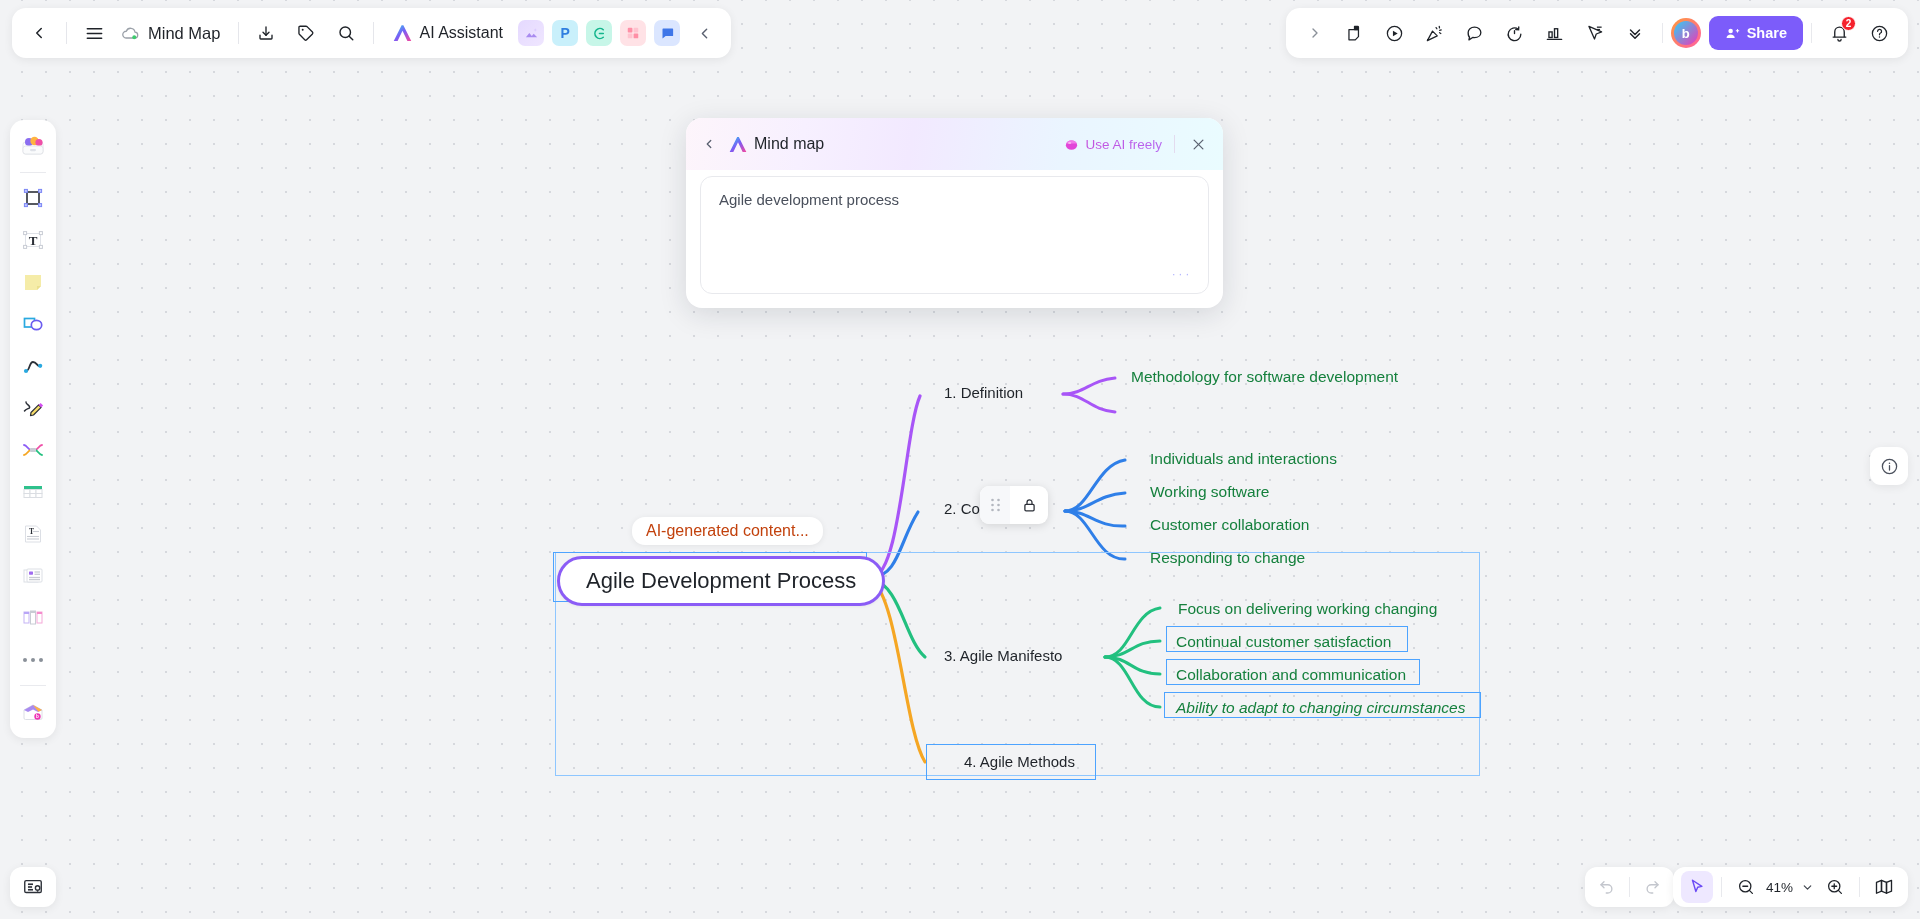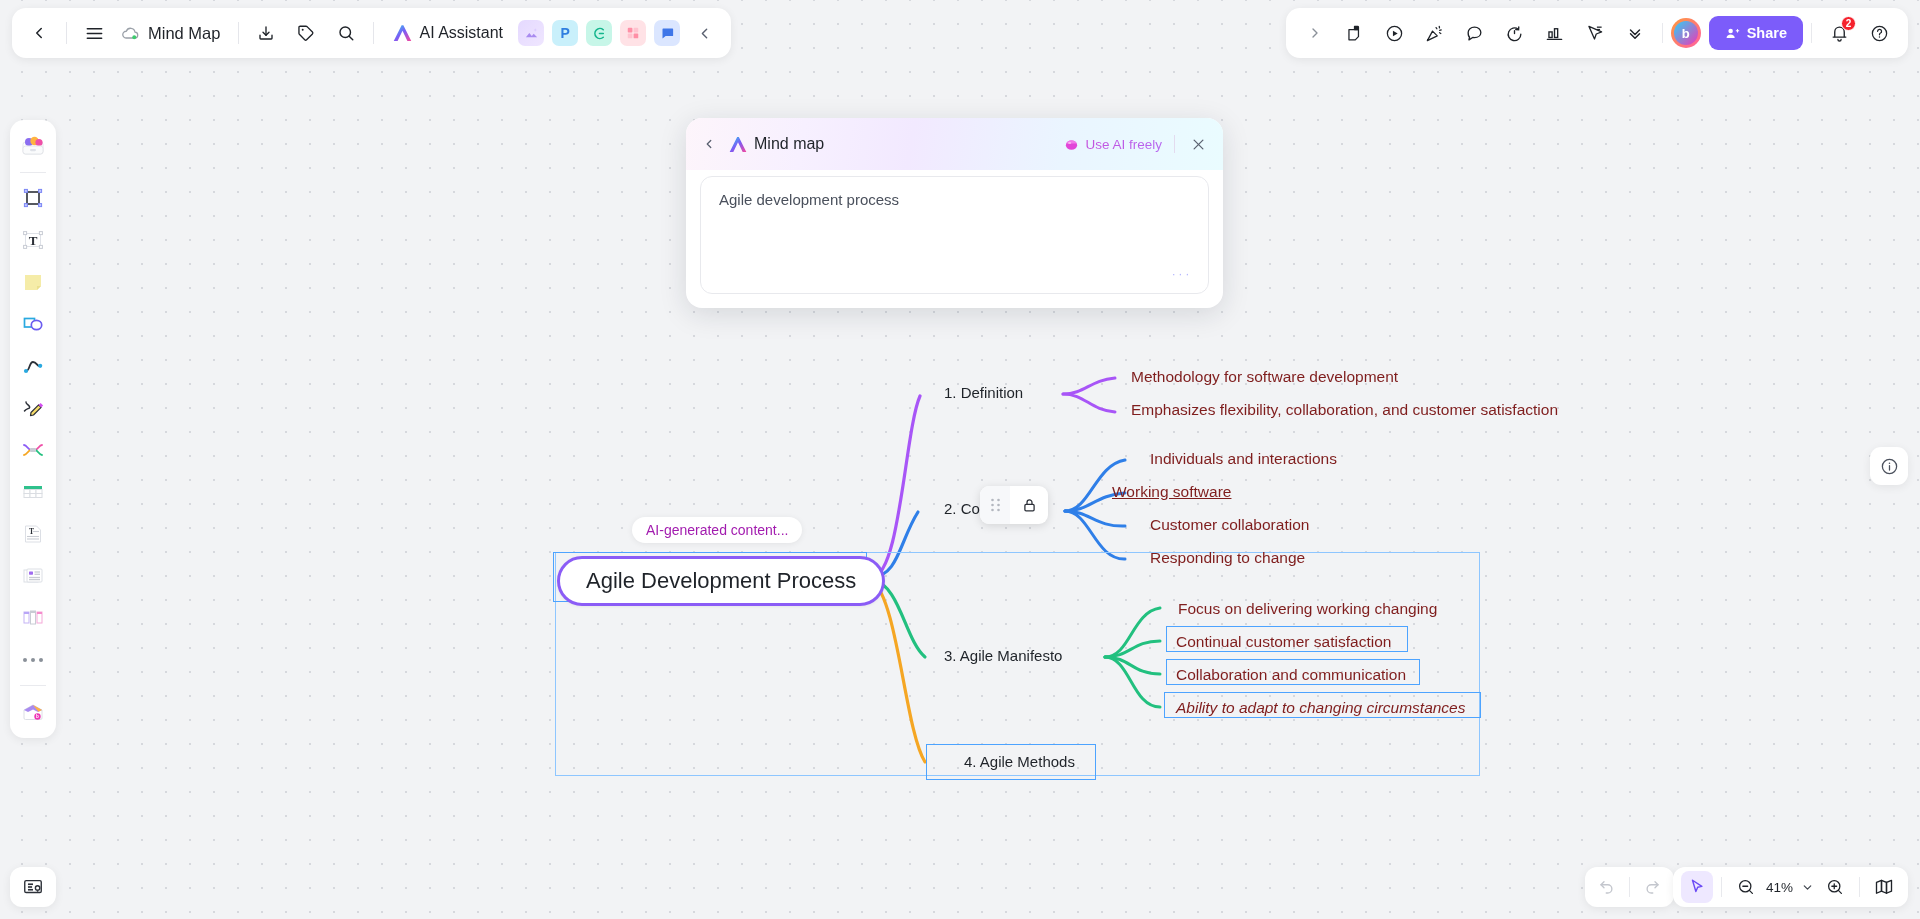--- a/index.html
+++ b/index.html
@@ -173,26 +173,26 @@
     box-shadow: 0 1px 3px rgba(0,0,0,.05);
   }
   .root-select {
     position: absolute; left: 553px; top: 552px;
     width: 314px; height: 50px;
     border: 1.6px solid #4da3ff; pointer-events: none;
   }
   .ai-badge {
     position: absolute; left: 632px; top: 517px;
     background: #fff; border-radius: 13px;
-    padding: 5px 14px; font-size: 14px; color: #a21caf;
+    padding: 5px 14px; font-size: 16px; color: #c2410c;
     box-shadow: 0 1px 6px rgba(0,0,0,.07);
   }
 
   .branch-label { font-size: 15px; color: #1f2329; }
-  .leaf-label   { font-size: 15.5px; color: #7f1d1d; }
+  .leaf-label   { font-size: 15.5px; color: #15803d; }
 
   .sel-box {
     position: absolute; border: 1.6px solid #4da3ff;
     pointer-events: none;
   }
   .region-select {
     position: absolute; left: 555px; top: 552px;
     width: 925px; height: 224px;
     border: 1.3px solid #8ec6ff; pointer-events: none;
   }
@@ -584,25 +584,24 @@
 
   <div class="region-select"></div>
 
   <div class="ai-badge">AI-generated content...</div>
 
   <div class="root-select"></div>
   <div class="node root-node">Agile Development Process</div>
 
   <div class="node branch-label" style="left:944px; top:384px;">1. Definition</div>
   <div class="node leaf-label" style="left:1131px; top:368px;">Methodology for software development</div>
-  <div class="node leaf-label" style="left:1131px; top:401px;">Emphasizes flexibility, collaboration, and customer satisfaction</div>
 
   <div class="node branch-label" style="left:944px; top:500px;">2. Core Values</div>
   <div class="node leaf-label" style="left:1150px; top:450px;">Individuals and interactions</div>
-  <div class="node leaf-label" style="left:1112px; top:483px;text-decoration:underline;">Working software</div>
+  <div class="node leaf-label" style="left:1150px; top:483px;">Working software</div>
   <div class="node leaf-label" style="left:1150px; top:516px;">Customer collaboration</div>
   <div class="node leaf-label" style="left:1150px; top:549px;">Responding to change</div>
 
   <div class="node branch-label" style="left:944px; top:647px;">3. Agile Manifesto</div>
   <div class="node leaf-label" style="left:1178px; top:600px;">Focus on delivering working changing</div>
 
   <div class="sel-box" style="left:1166px; top:626px; width:242px; height:26px;"></div>
   <div class="node leaf-label" style="left:1176px; top:633px;">Continual customer satisfaction</div>
 
   <div class="sel-box" style="left:1166px; top:659px; width:254px; height:26px;"></div>

